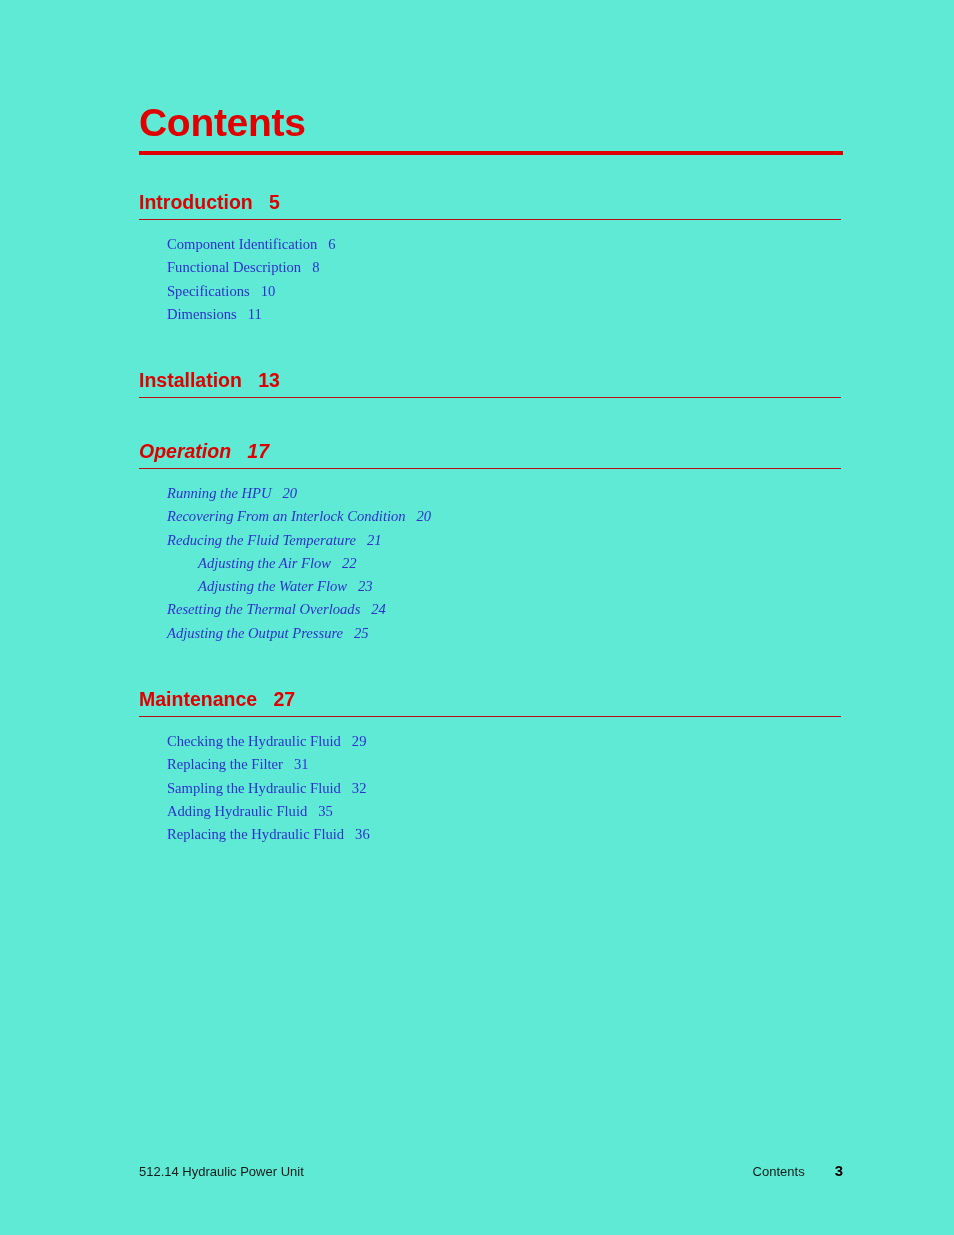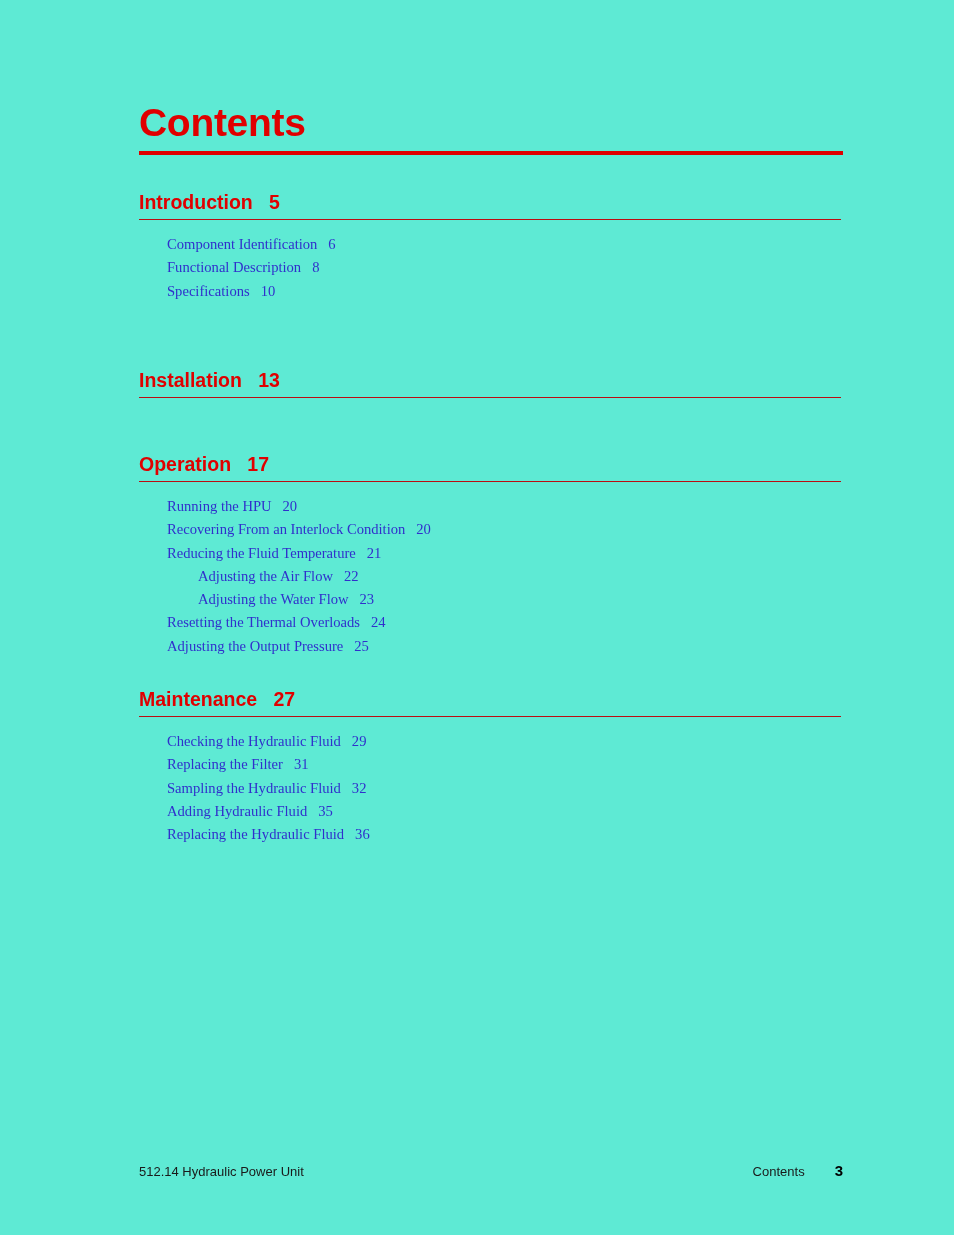--- a/index.html
+++ b/index.html
@@ -118,27 +118,28 @@
   <div class="title-rule"></div>
 
   <div id="chapters-root">
       <div class="chapter" style="top: 190px;">
         <div class="chapter-head"><span>Introduction</span>   <span class="pg">5</span></div>
         <div class="chapter-rule"></div>
         <div class="entries">
           <div class="entry level2"><span>Component Identification</span>   <span class="pg">6</span></div>
           <div class="entry level2"><span>Functional Description</span>   <span class="pg">8</span></div>
           <div class="entry level2"><span>Specifications</span>   <span class="pg">10</span></div>
+          <div class="entry level2"><span>Dimensions</span>   <span class="pg">11</span></div>
         </div>
       </div>
       <div class="chapter" style="top: 368px;">
         <div class="chapter-head"><span>Installation</span>   <span class="pg">13</span></div>
         <div class="chapter-rule"></div>
       </div>
-      <div class="chapter" style="top: 452px;">
+      <div class="chapter" style="top: 439px; font-style: italic;">
         <div class="chapter-head"><span>Operation</span>   <span class="pg">17</span></div>
         <div class="chapter-rule"></div>
         <div class="entries">
           <div class="entry level2"><span>Running the HPU</span>   <span class="pg">20</span></div>
           <div class="entry level2"><span>Recovering From an Interlock Condition</span>   <span class="pg">20</span></div>
           <div class="entry level2"><span>Reducing the Fluid Temperature</span>   <span class="pg">21</span></div>
           <div class="entry level3"><span>Adjusting the Air Flow</span>   <span class="pg">22</span></div>
           <div class="entry level3"><span>Adjusting the Water Flow</span>   <span class="pg">23</span></div>
           <div class="entry level2"><span>Resetting the Thermal Overloads</span>   <span class="pg">24</span></div>
           <div class="entry level2"><span>Adjusting the Output Pressure</span>   <span class="pg">25</span></div>

